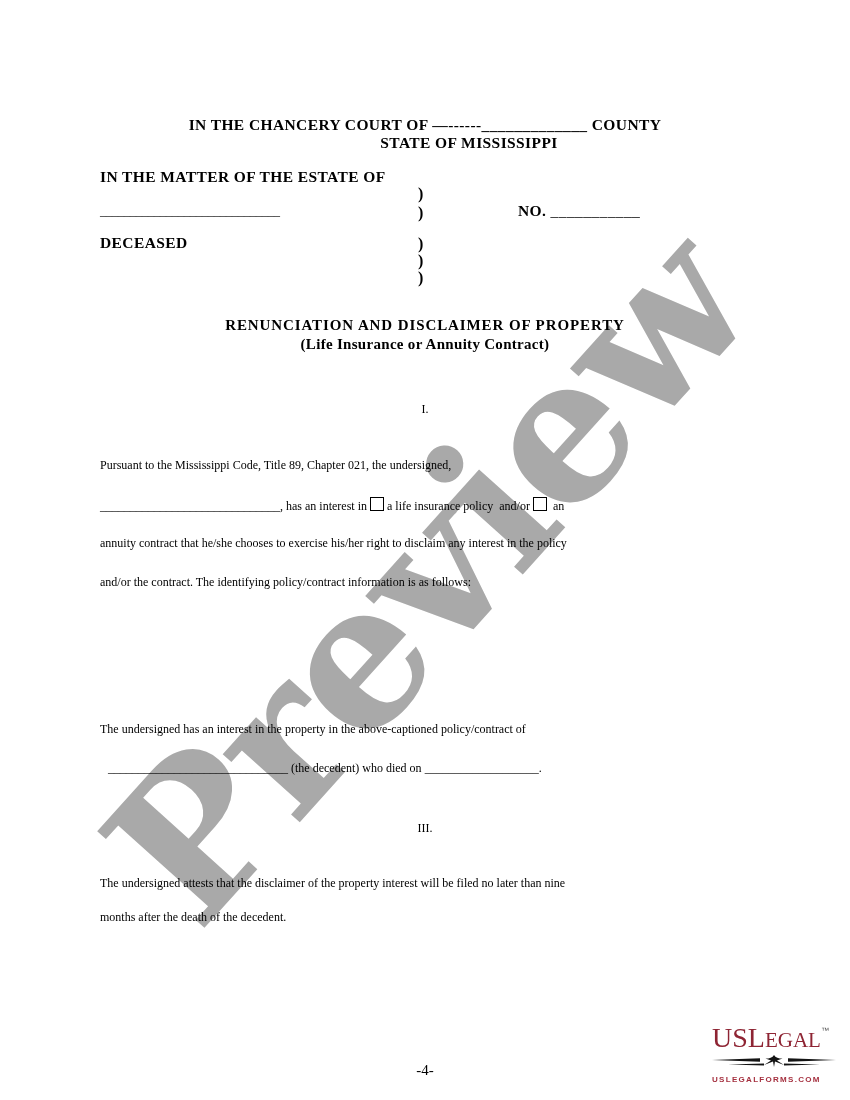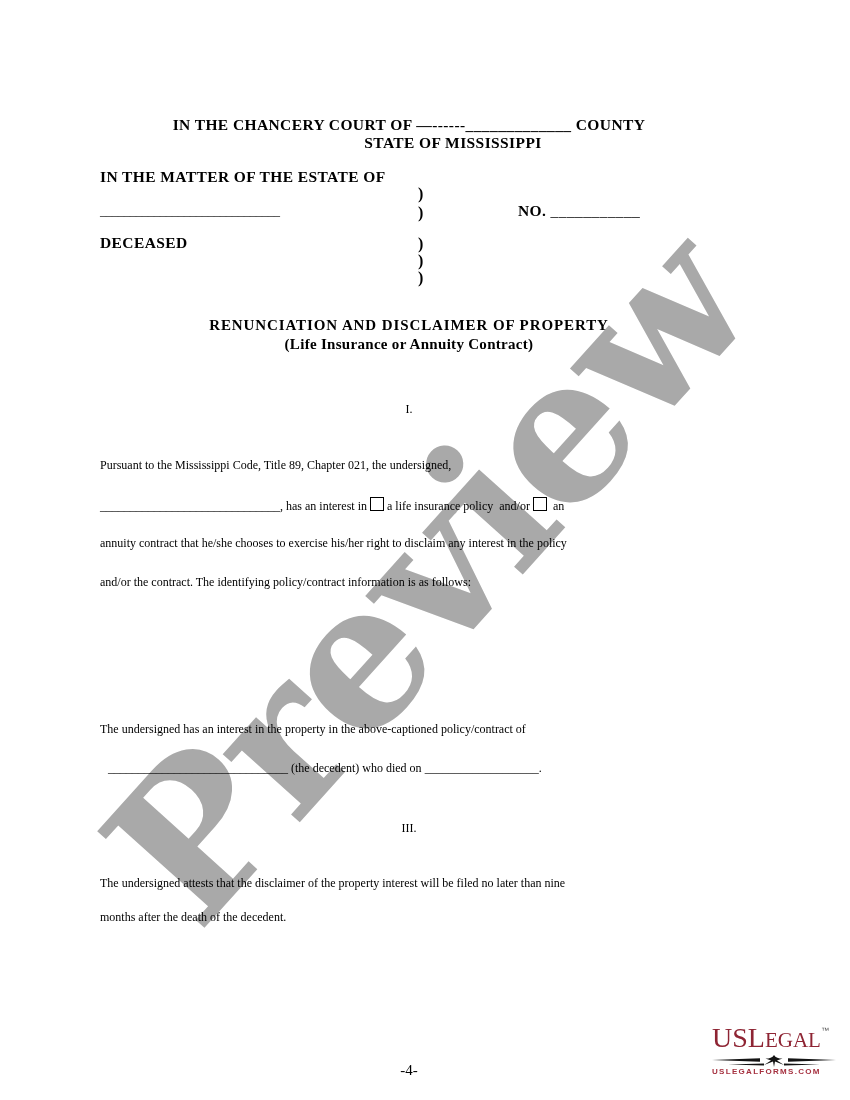--- a/index.html
+++ b/index.html
@@ -1,21 +1,21 @@
 <!DOCTYPE html>
 <html><head>
 <meta charset="utf-8">
 <style>
   html,body { margin:0; padding:0; background:#ffffff; }
   .page {
     position:relative; width:850px; height:1100px; background:#ffffff;
     font-family:"Liberation Serif","DejaVu Serif",serif; color:#000; overflow:hidden;
   }
   .abs { position:absolute; white-space:pre; z-index:2; }
-  .center { left:0; width:818px; text-align:center; }
+  .center { left:16px; width:818px; text-align:center; }
   .bold { font-weight:bold; }
   .fs-h { font-size:15.5px; letter-spacing:0.4px; }
   .fs-b { font-size:12px; }
   .fs-t { font-size:15px; letter-spacing:0.9px; }
   .paren { font-size:16px; left:418px; }
   .p1{top:185px;} .p2{top:204px;} .p3{top:235px;} .p4{top:252px;} .p5{top:269px;}
   .watermark {
     position:absolute; left:427px; top:577px;
     transform:translate(-50%,-50%) rotate(-48deg);
     font-family:"DejaVu Serif",serif; font-weight:bold; font-size:198px;
@@ -26,21 +26,21 @@
     vertical-align:-1px; background:#fff;
   }
   .logo { position:absolute; left:712px; top:1016px; width:132px; text-align:left; z-index:2; }
   .logo-brand { font-family:"Liberation Serif",serif; color:#8e2433; white-space:nowrap; line-height:30px; }
   .logo-brand .big { font-size:28px; }
   .logo-brand .small { font-size:21px; }
   .logo-tm { font-size:8px; color:#555; vertical-align:14px; font-family:"Liberation Sans",sans-serif; }
   .logo-wings { margin-top:-3px; height:13px; }
   .logo-site {
     font-family:"Liberation Sans",sans-serif; font-size:8px; font-weight:bold;
-    letter-spacing:1.3px; color:#a5303f; margin-top:0px;
+    letter-spacing:1.3px; color:#a5303f; margin-top:8px;
   }
   .pgnum { font-size:15px; }
 </style>
 </head>
 <body>
 
 <div class="page">
 
   <div class="watermark">Preview</div>
 

